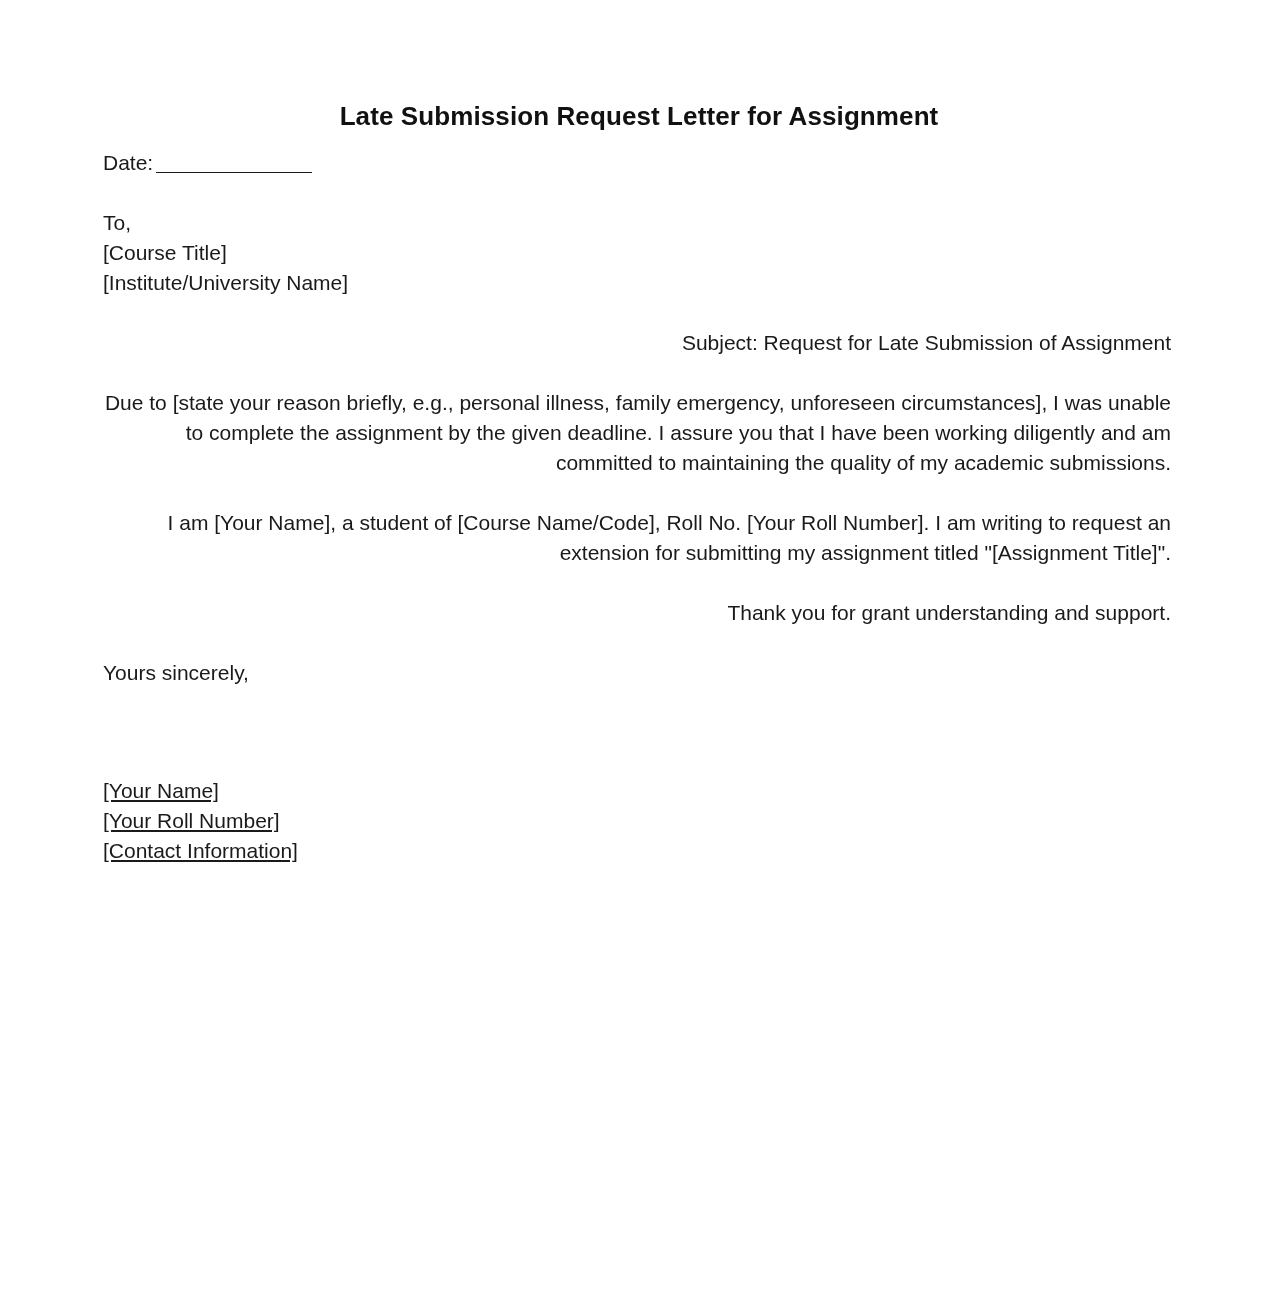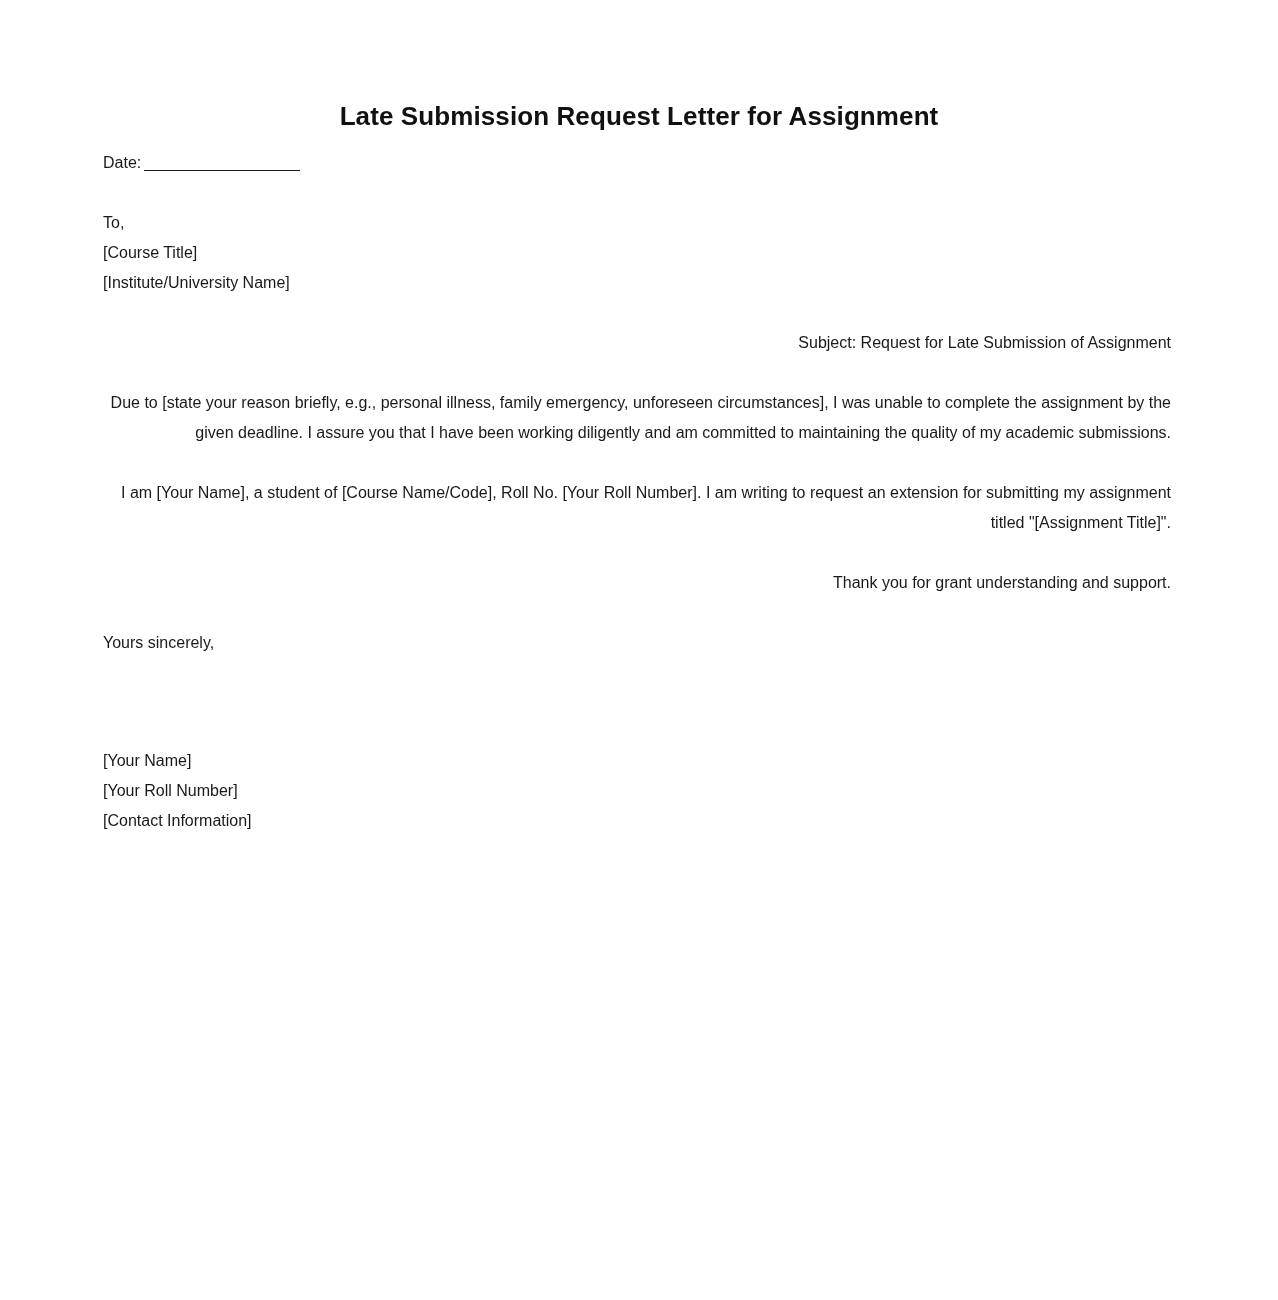--- a/index.html
+++ b/index.html
@@ -35,30 +35,31 @@
     letter-spacing: 0.1px;
     color: #111111;
     line-height: 34px;
   }
 
   .letter-body {
     position: absolute;
     left: 103px;
     top: 148px;
     width: 1068px;
-    font-size: 16px;
+    font-size: 21px;
     line-height: 30px;
     color: #1a1a1a;
   }
 
   .block {
     margin: 0 0 30px 0;
   }
   .block:last-child {
     margin-bottom: 0;
+    text-decoration: underline;
   }
 
   .line {
     display: block;
     white-space: pre-wrap;
   }
 
   .date-line {
     margin-bottom: 30px;
     white-space: pre;

